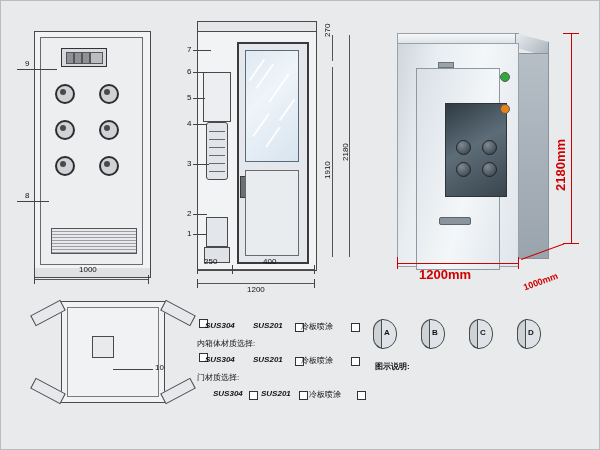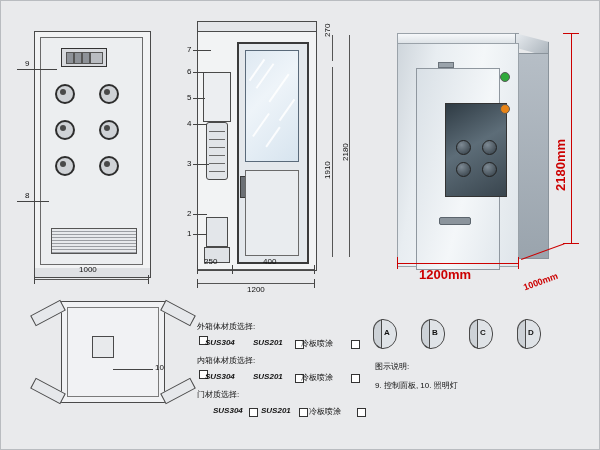--- a/index.html
+++ b/index.html
@@ -87,21 +87,21 @@
   
   #matlist{position:absolute;left:196px;top:318px;width:165px;}
   .matrow{position:relative;height:17px;font-size:8px;color:#111;}
   .matrow .t1{position:absolute;left:0;top:2px;}
   .matrow .o1{position:absolute;left:8px;top:2px;font-style:italic;}
   .matrow .o2{position:absolute;left:56px;top:2px;font-style:italic;}
   .matrow .o3{position:absolute;left:104px;top:2px;}
   .chk{display:inline-block;width:7px;height:7px;border:1px solid #333;background:#fff;vertical-align:-1px;margin-left:2px;}
 
   #legend{position:absolute;left:374px;top:360px;width:200px;font-size:8px;color:#111;line-height:12px;}
-  #legend .hd{font-weight:normal;margin-bottom:7px;}
+  #legend .hd{font-weight:bold;margin-bottom:1px;}
 
   .leader{position:absolute;background:#444;height:1px;}
   .tick{position:absolute;background:#444;width:1px;}
   .numtag{position:absolute;font-size:8px;color:#111;}
 </style>
 </head>
 <body>
 
 <div id="page">
 
@@ -239,23 +239,20 @@
   <div class="arrowline" style="left:396px;top:262px;width:122px;height:1px;"></div>
   <div class="arrowline" style="left:396px;top:256px;width:1px;height:12px;"></div>
   <div class="arrowline" style="left:517px;top:256px;width:1px;height:12px;"></div>
   <div class="dimred" style="left:418px;top:266px;font-size:13px;">1200mm</div>
 
   <div class="arrowline" style="left:520px;top:258px;width:46px;height:1px;transform:rotate(-20deg);transform-origin:left top;"></div>
   <div class="dimred" style="left:521px;top:282px;font-size:9px;transform:rotate(-20deg);transform-origin:left top;">1000mm</div>
 
   <div id="matlist">
     <div class="matrow">
-      <span class="t1">外箱体材质选择:</span>
-    </div>
-    <div class="matrow">
       <span class="o1 lbl-it">SUS304</span><span class="chk"></span>
       <span class="o2 lbl-it">SUS201</span><span class="chk" style="position:absolute;left:96px;top:4px;"></span>
       <span class="o3">冷板喷涂</span><span class="chk" style="position:absolute;left:152px;top:4px;"></span>
     </div>
     <div class="matrow">
       <span class="t1">内箱体材质选择:</span>
     </div>
     <div class="matrow">
       <span class="o1 lbl-it">SUS304</span><span class="chk"></span>
       <span class="o2 lbl-it">SUS201</span><span class="chk" style="position:absolute;left:96px;top:4px;"></span>
@@ -292,16 +289,15 @@
     </div>
     <div class="ic" style="left:144px;">
       <div class="halfL"></div>
         <div class="half"></div>
       <div class="cap">D</div>
     </div>
   </div>
 
   <div id="legend">
     <div class="hd">图示说明:</div>
-    <div>9. 控制面板,  10. 照明灯</div>
   </div>
 
 </div>
 
 </body></html>

